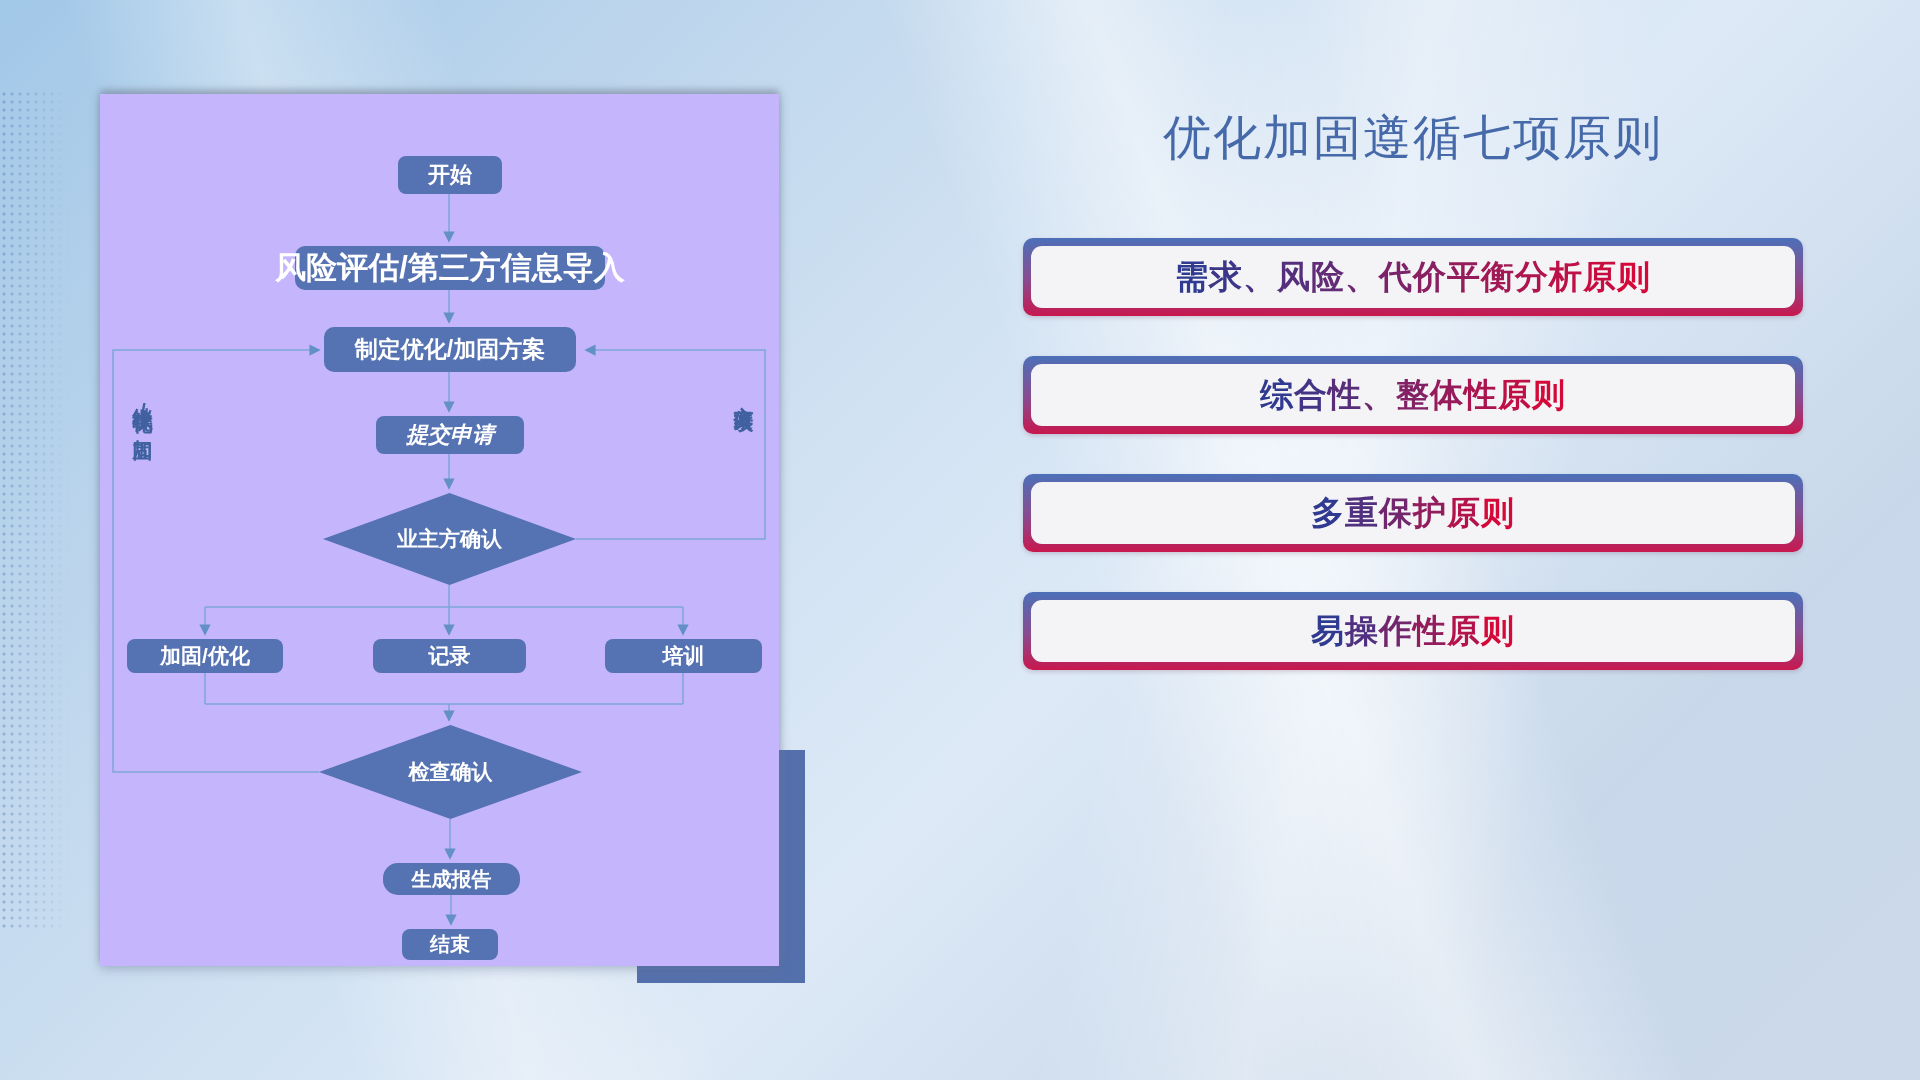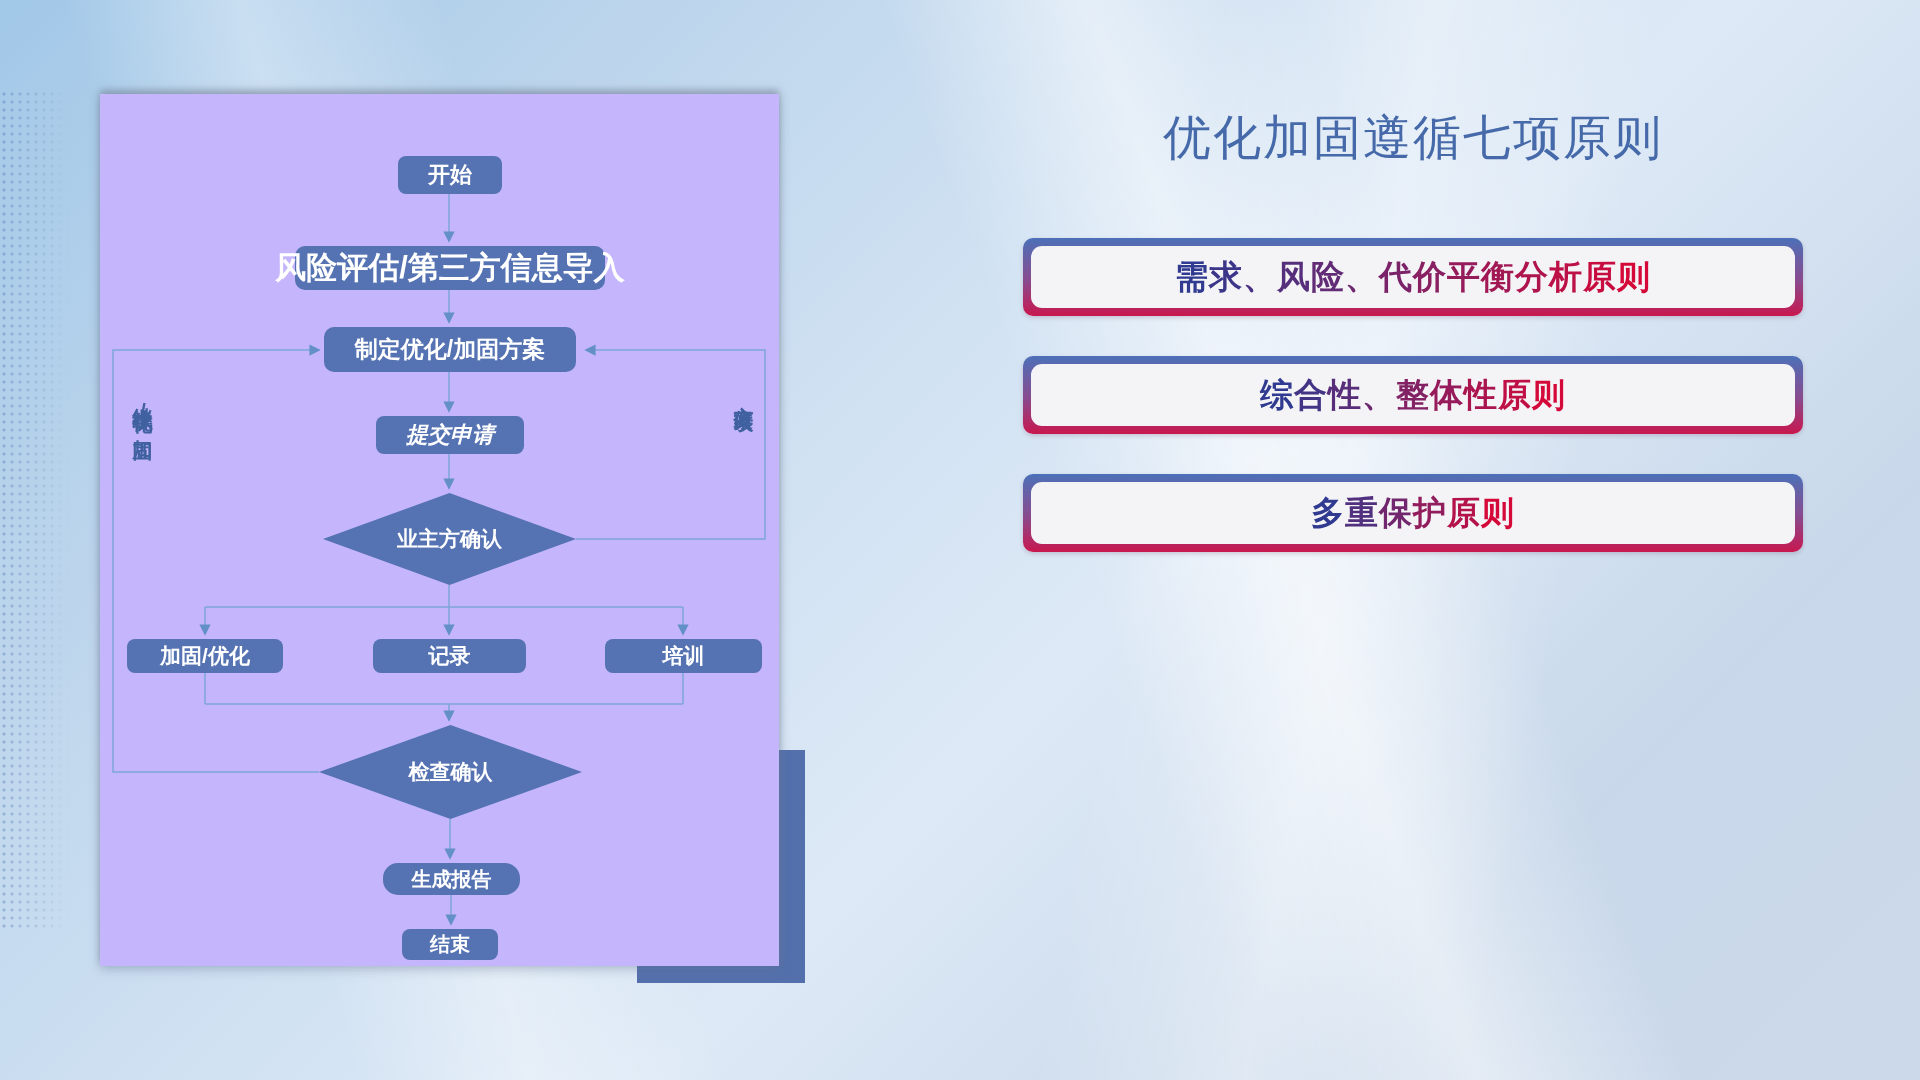--- a/index.html
+++ b/index.html
@@ -142,13 +142,18 @@
   <div class="principle">
     <div class="principle-inner">
       <span class="principle-label"><span style="color: rgb(47, 58, 144);">综</span><span style="color: rgb(68, 52, 133);">合</span><span style="color: rgb(88, 46, 122);">性</span><span style="color: rgb(109, 40, 111);">、</span><span style="color: rgb(130, 34, 101);">整</span><span style="color: rgb(150, 27, 90);">体</span><span style="color: rgb(171, 21, 79);">性</span><span style="color: rgb(191, 15, 68);">原</span><span style="color: rgb(212, 9, 57);">则</span></span>
     </div>
   </div>
   <div class="principle">
     <div class="principle-inner">
       <span class="principle-label"><span style="color: rgb(47, 58, 144);">多</span><span style="color: rgb(80, 48, 127);">重</span><span style="color: rgb(113, 38, 109);">保</span><span style="color: rgb(146, 29, 92);">护</span><span style="color: rgb(179, 19, 74);">原</span><span style="color: rgb(212, 9, 57);">则</span></span>
     </div>
   </div>
+  <div class="principle">
+    <div class="principle-inner">
+      <span class="principle-label"><span style="color: rgb(47, 58, 144);">易</span><span style="color: rgb(80, 48, 127);">操</span><span style="color: rgb(113, 38, 109);">作</span><span style="color: rgb(146, 29, 92);">性</span><span style="color: rgb(179, 19, 74);">原</span><span style="color: rgb(212, 9, 57);">则</span></span>
+    </div>
+  </div>
 </div>
 
 </body></html>

